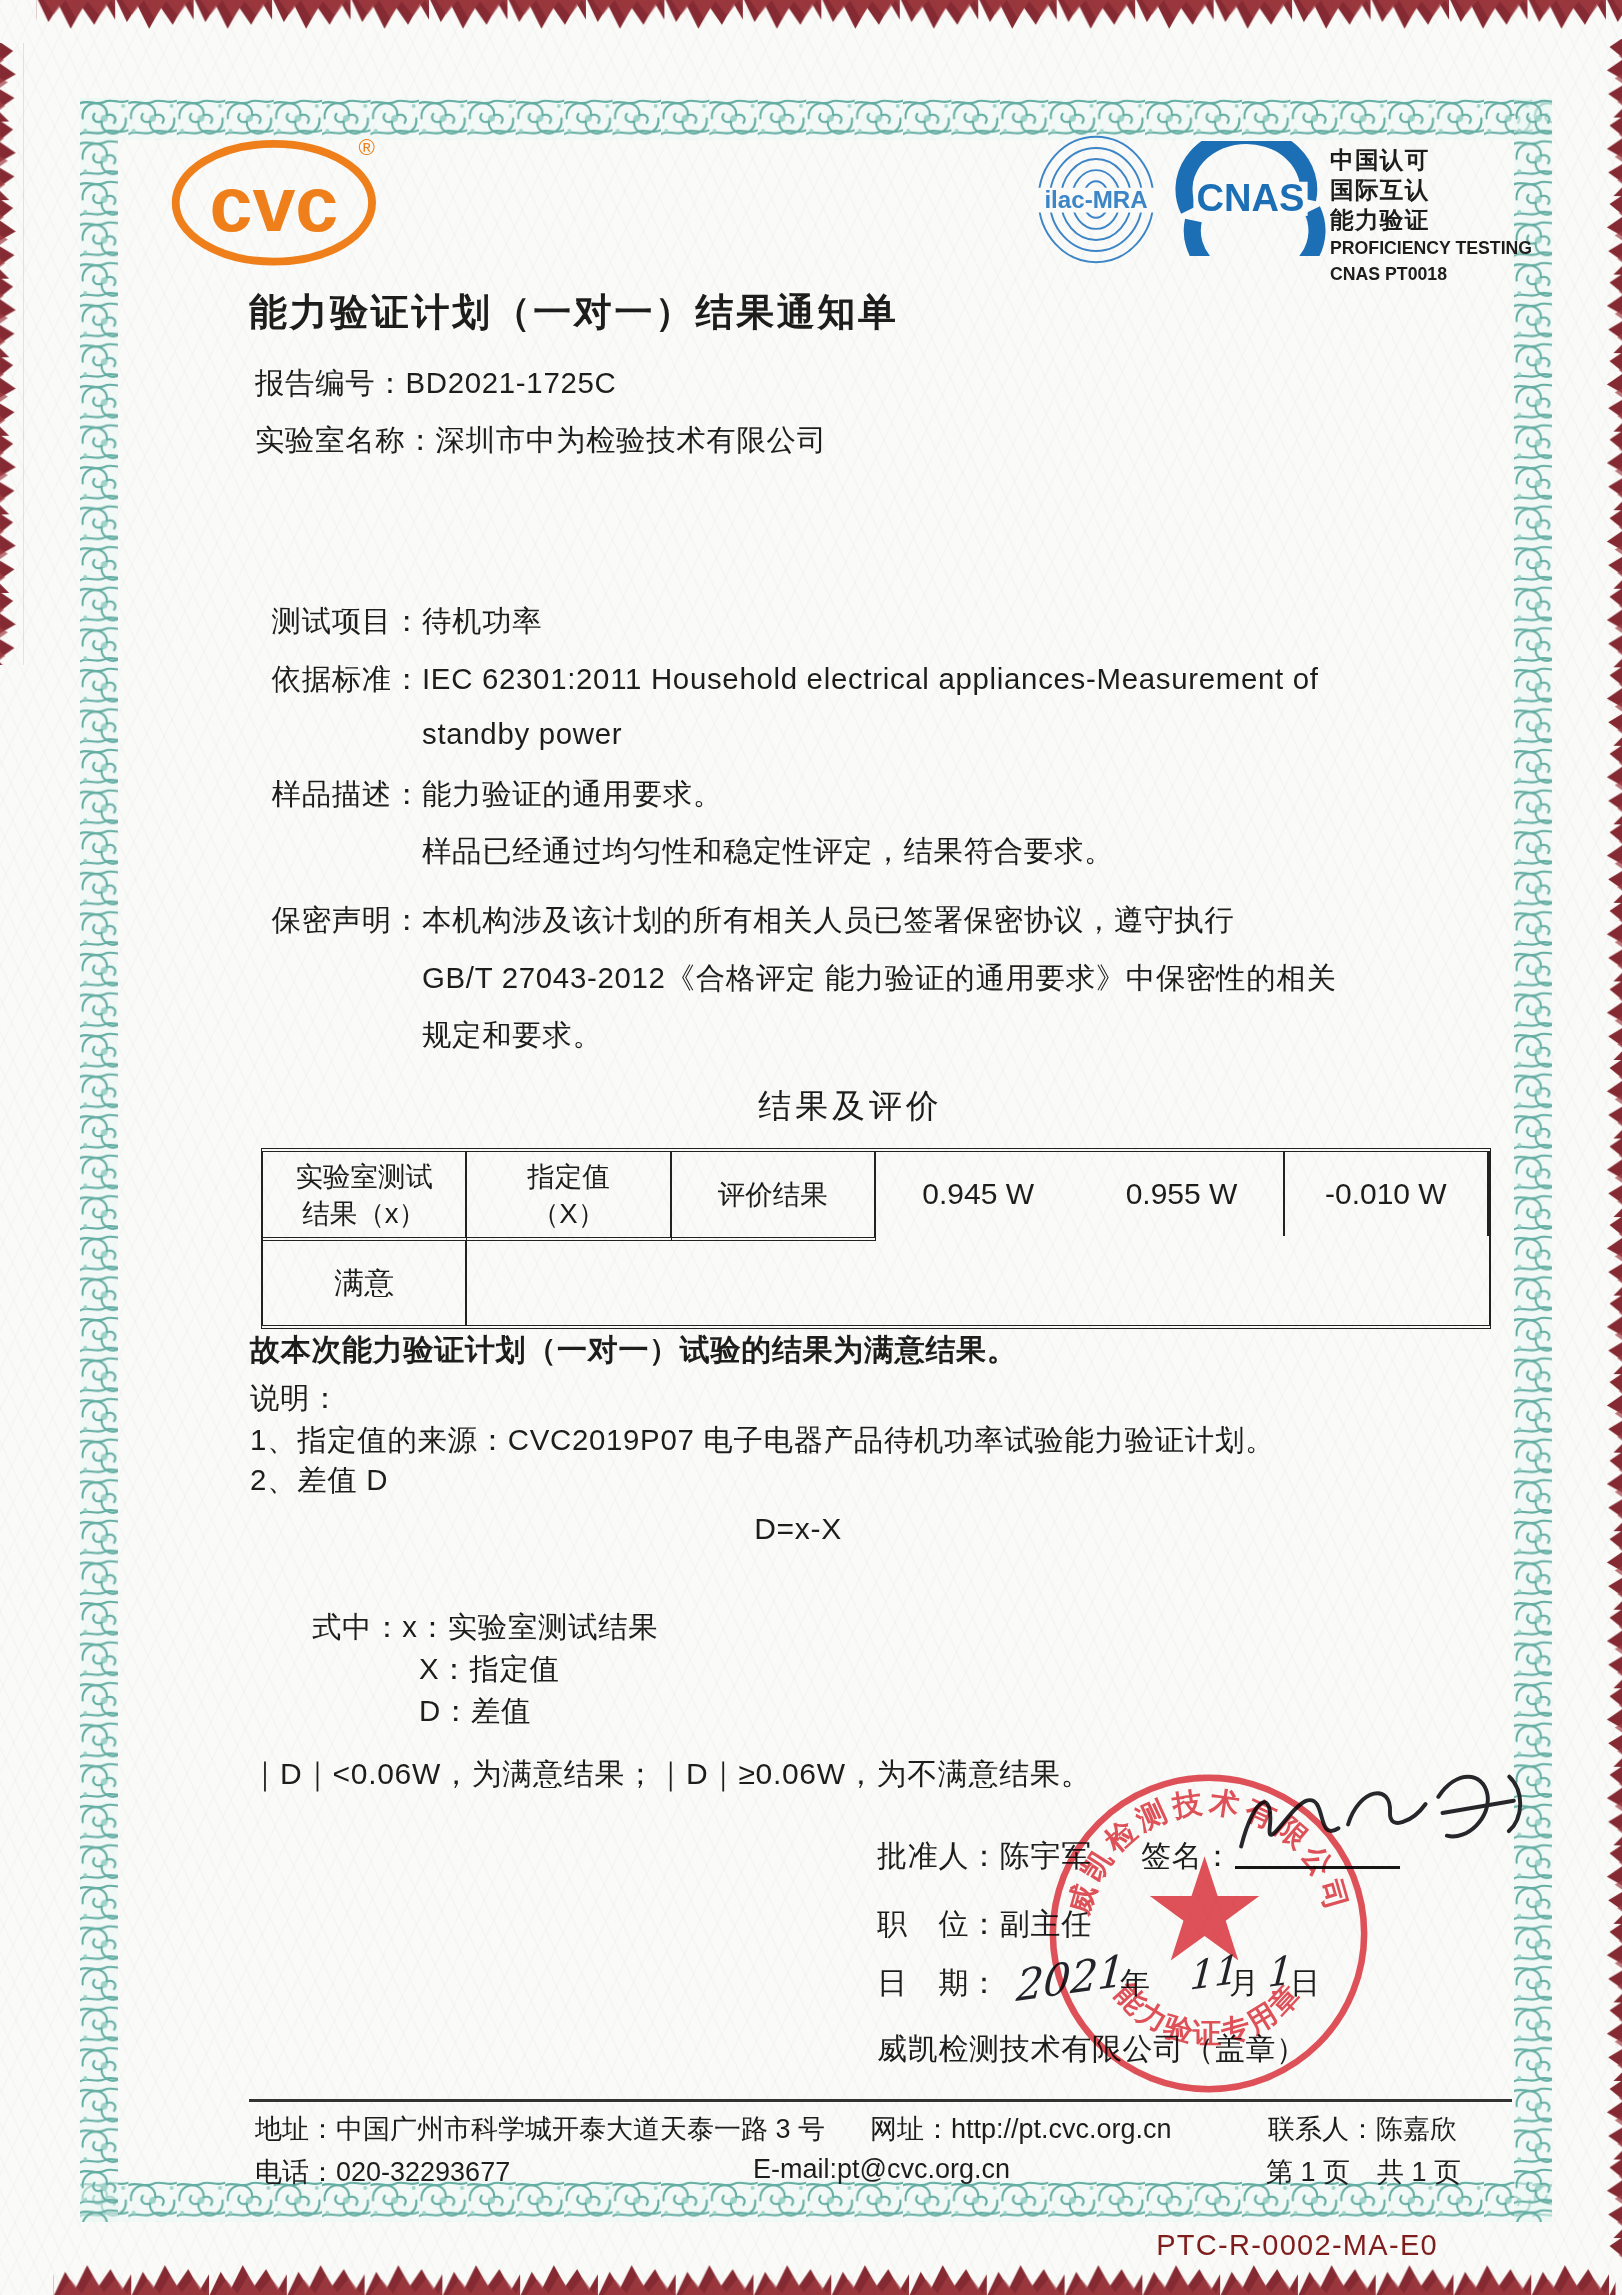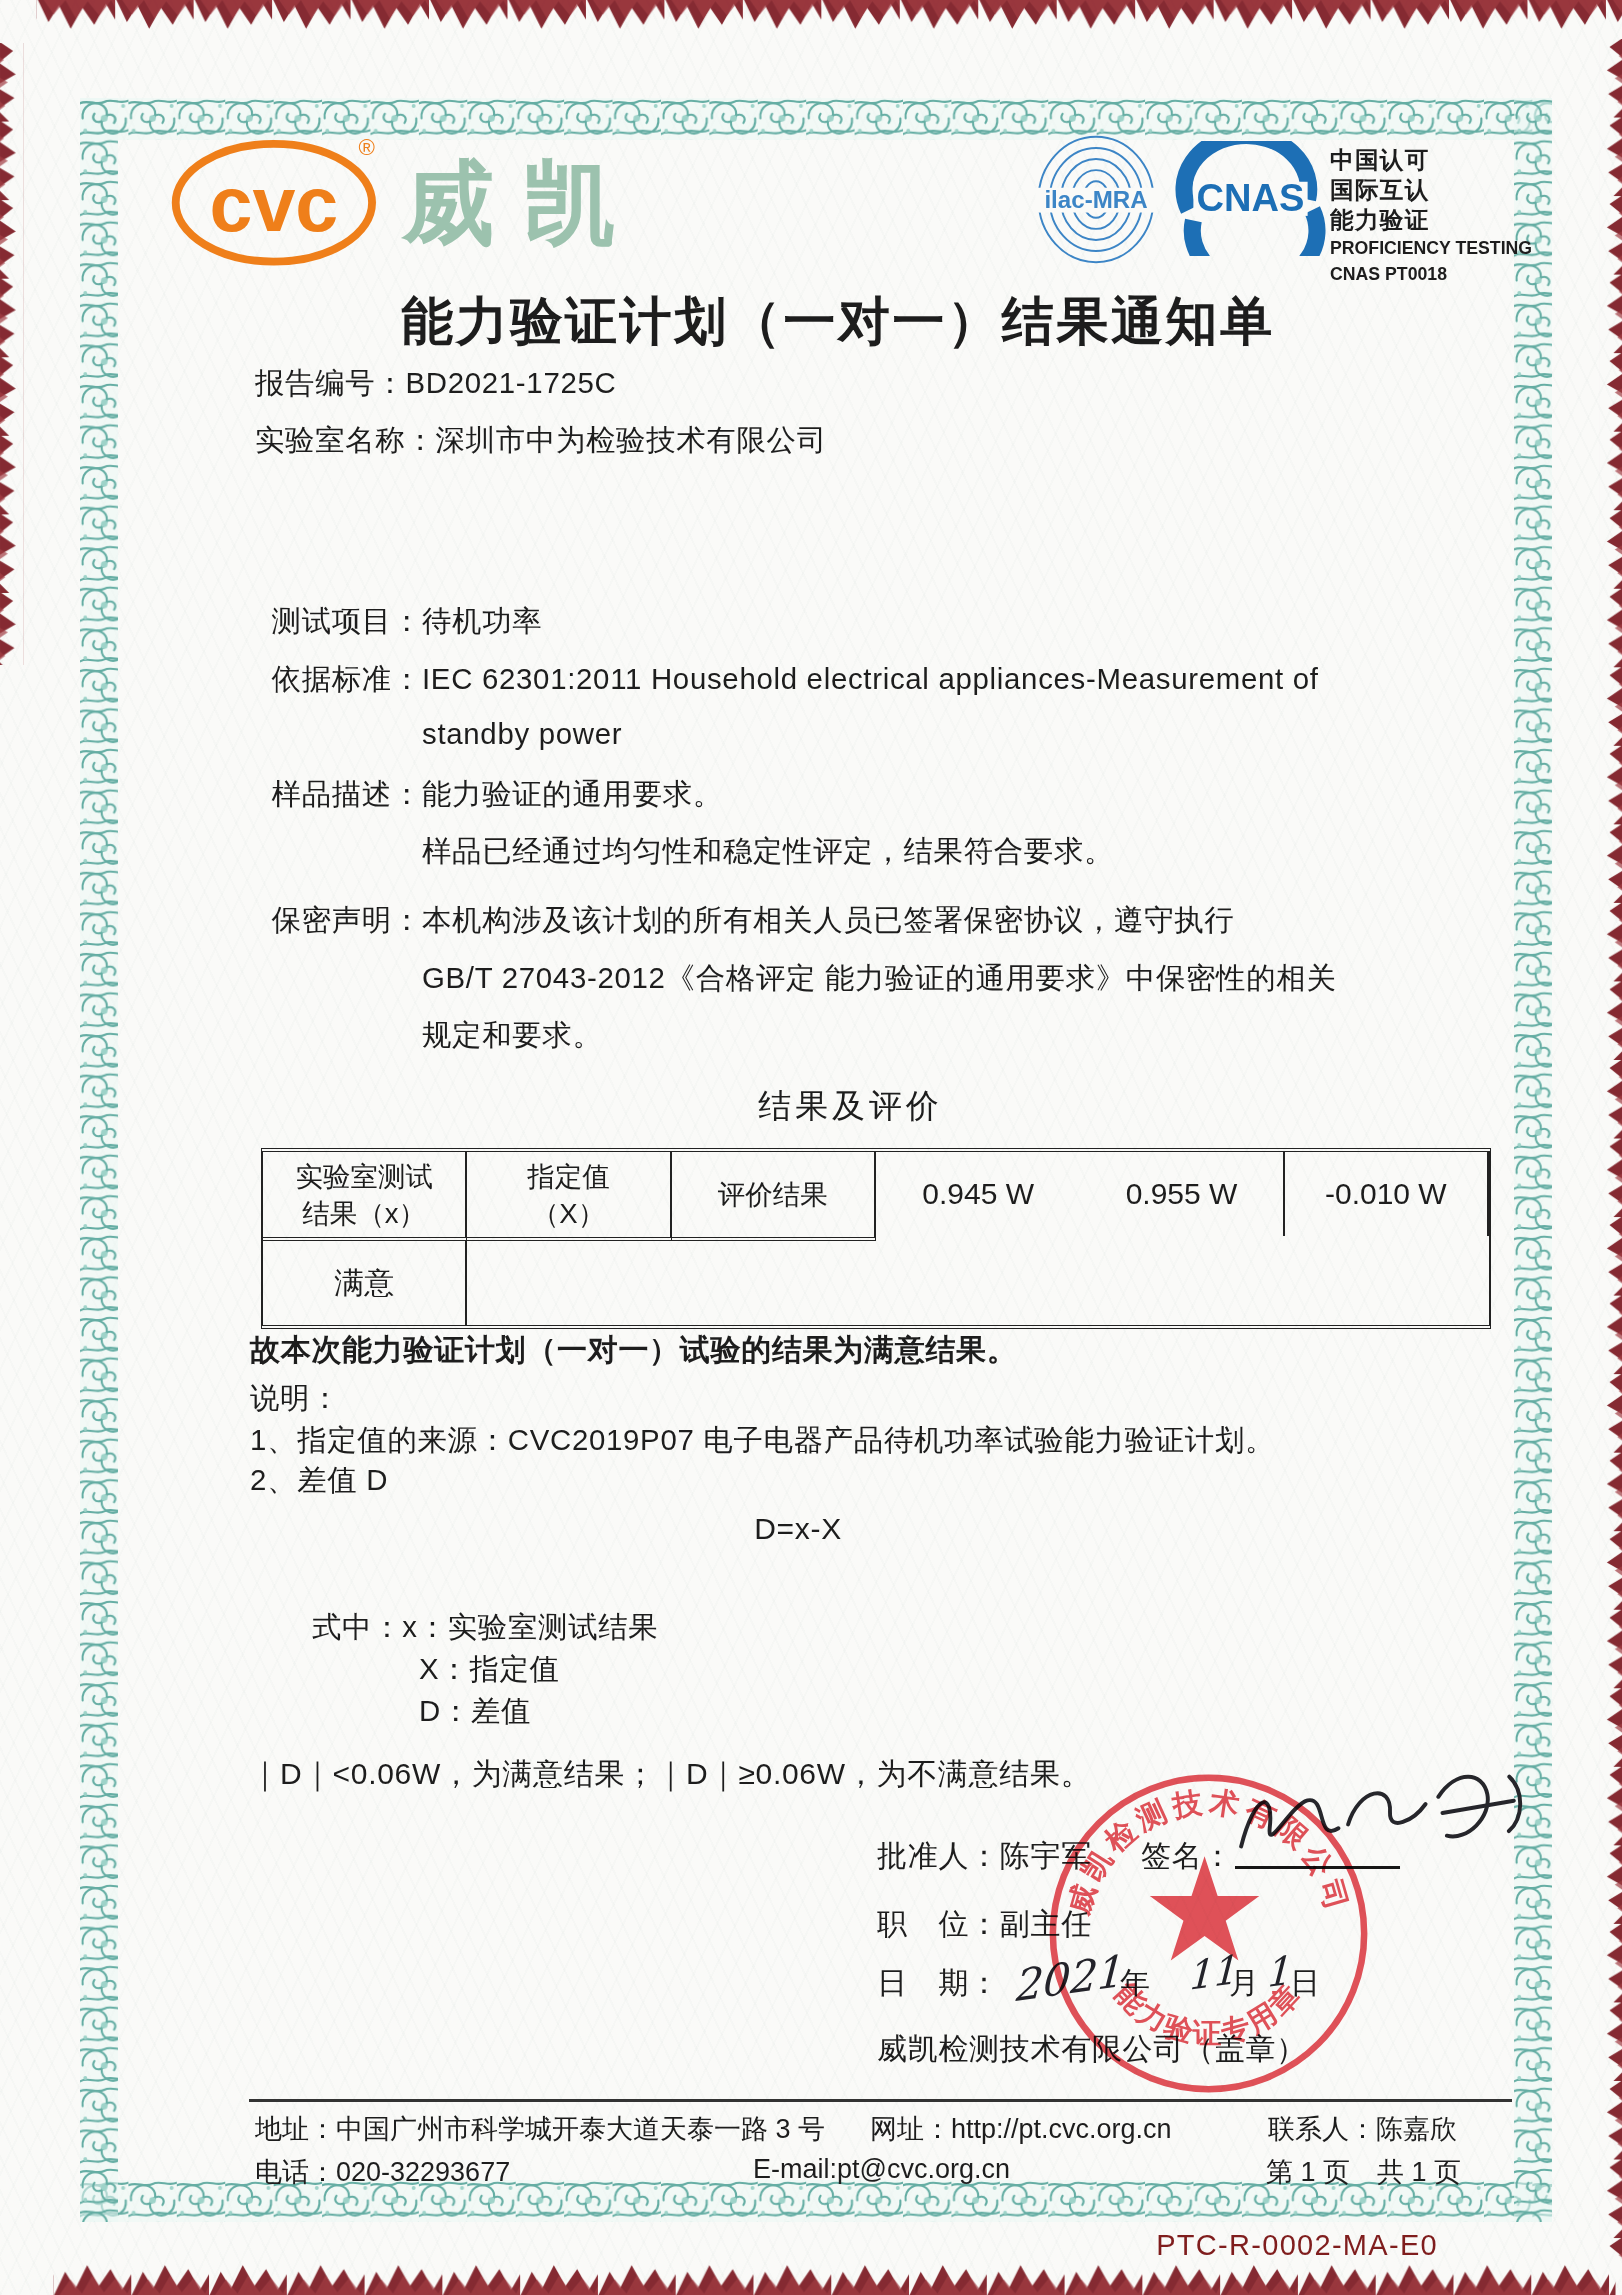--- a/index.html
+++ b/index.html
@@ -10,21 +10,21 @@
   }
   .page::before{
     content:"";position:absolute;inset:0;pointer-events:none;
     background:
       repeating-linear-gradient(115deg, rgba(140,170,160,.035) 0 2px, transparent 2px 17px),
       repeating-linear-gradient(65deg, rgba(120,150,145,.03) 0 2px, transparent 2px 14.4px);
   }
   .abs{position:absolute;}
   .line{white-space:nowrap;font-size:29.4px;letter-spacing:0.7px;text-align:right;}
   .fieldlabel{display:inline-block;width:172px;}
-  .title{font-size:52px;font-weight:bold;letter-spacing:2.6px;text-align:center;}
+  .title{font-size:38px;font-weight:bold;letter-spacing:2.6px;}
   .heading{font-size:33px;letter-spacing:3.9px;text-align:center;}
   .bold{font-weight:bold;}
   .center{text-align:center;}
   .brand{font-size:92px;font-weight:bold;letter-spacing:29.4px;line-height:1;}
   .accr div.cn{font-size:23.6px;font-weight:bold;line-height:30px;letter-spacing:1.3px;}
   .accr div.en{font-size:17.7px;font-weight:bold;line-height:26px;}
   .rtable{
     position:absolute;left:261px;top:1148px;width:1226px;
     border-left:2px solid #222;border-right:2px solid #222;
     border-top:4.6px double #222;border-bottom:4.6px double #222;
@@ -102,21 +102,20 @@
     </svg>
   <svg class="abs" style="left:1514px;top:98px" width="38" height="2124" viewBox="0 0 58 3246">
       <rect width="58" height="3246" fill="url(#lace)"></rect>
     </svg>
 
   <svg class="abs" style="left:167px;top:134px" width="236" height="144" viewBox="0 0 360 220">
     <ellipse cx="163" cy="105" rx="150" ry="90" fill="none" stroke="#ef7f1a" stroke-width="12"></ellipse>
     <text x="163" y="148" text-anchor="middle" font-size="118" font-weight="bold" fill="#ef7f1a">cvc</text>
     <text x="305" y="32" text-anchor="middle" font-size="34" fill="#ef7f1a">®</text>
   </svg>
-  <div class="abs brand" style="left:402px;top:157px;color:#9cc2ae">威凯</div>
 
   <svg class="abs" style="left:1034px;top:134px" width="124" height="131" viewBox="0 0 190 200">
     <g fill="none" stroke="#3c85c6" stroke-width="3">
       <ellipse cx="95" cy="100" rx="88" ry="96"></ellipse>
       <ellipse cx="95" cy="100" rx="71" ry="79"></ellipse>
       <ellipse cx="95" cy="100" rx="54" ry="62"></ellipse>
       <ellipse cx="95" cy="100" rx="37" ry="45"></ellipse>
       <ellipse cx="95" cy="100" rx="20" ry="28"></ellipse>
       <ellipse cx="95" cy="100" rx="8" ry="13"></ellipse>
     </g>

